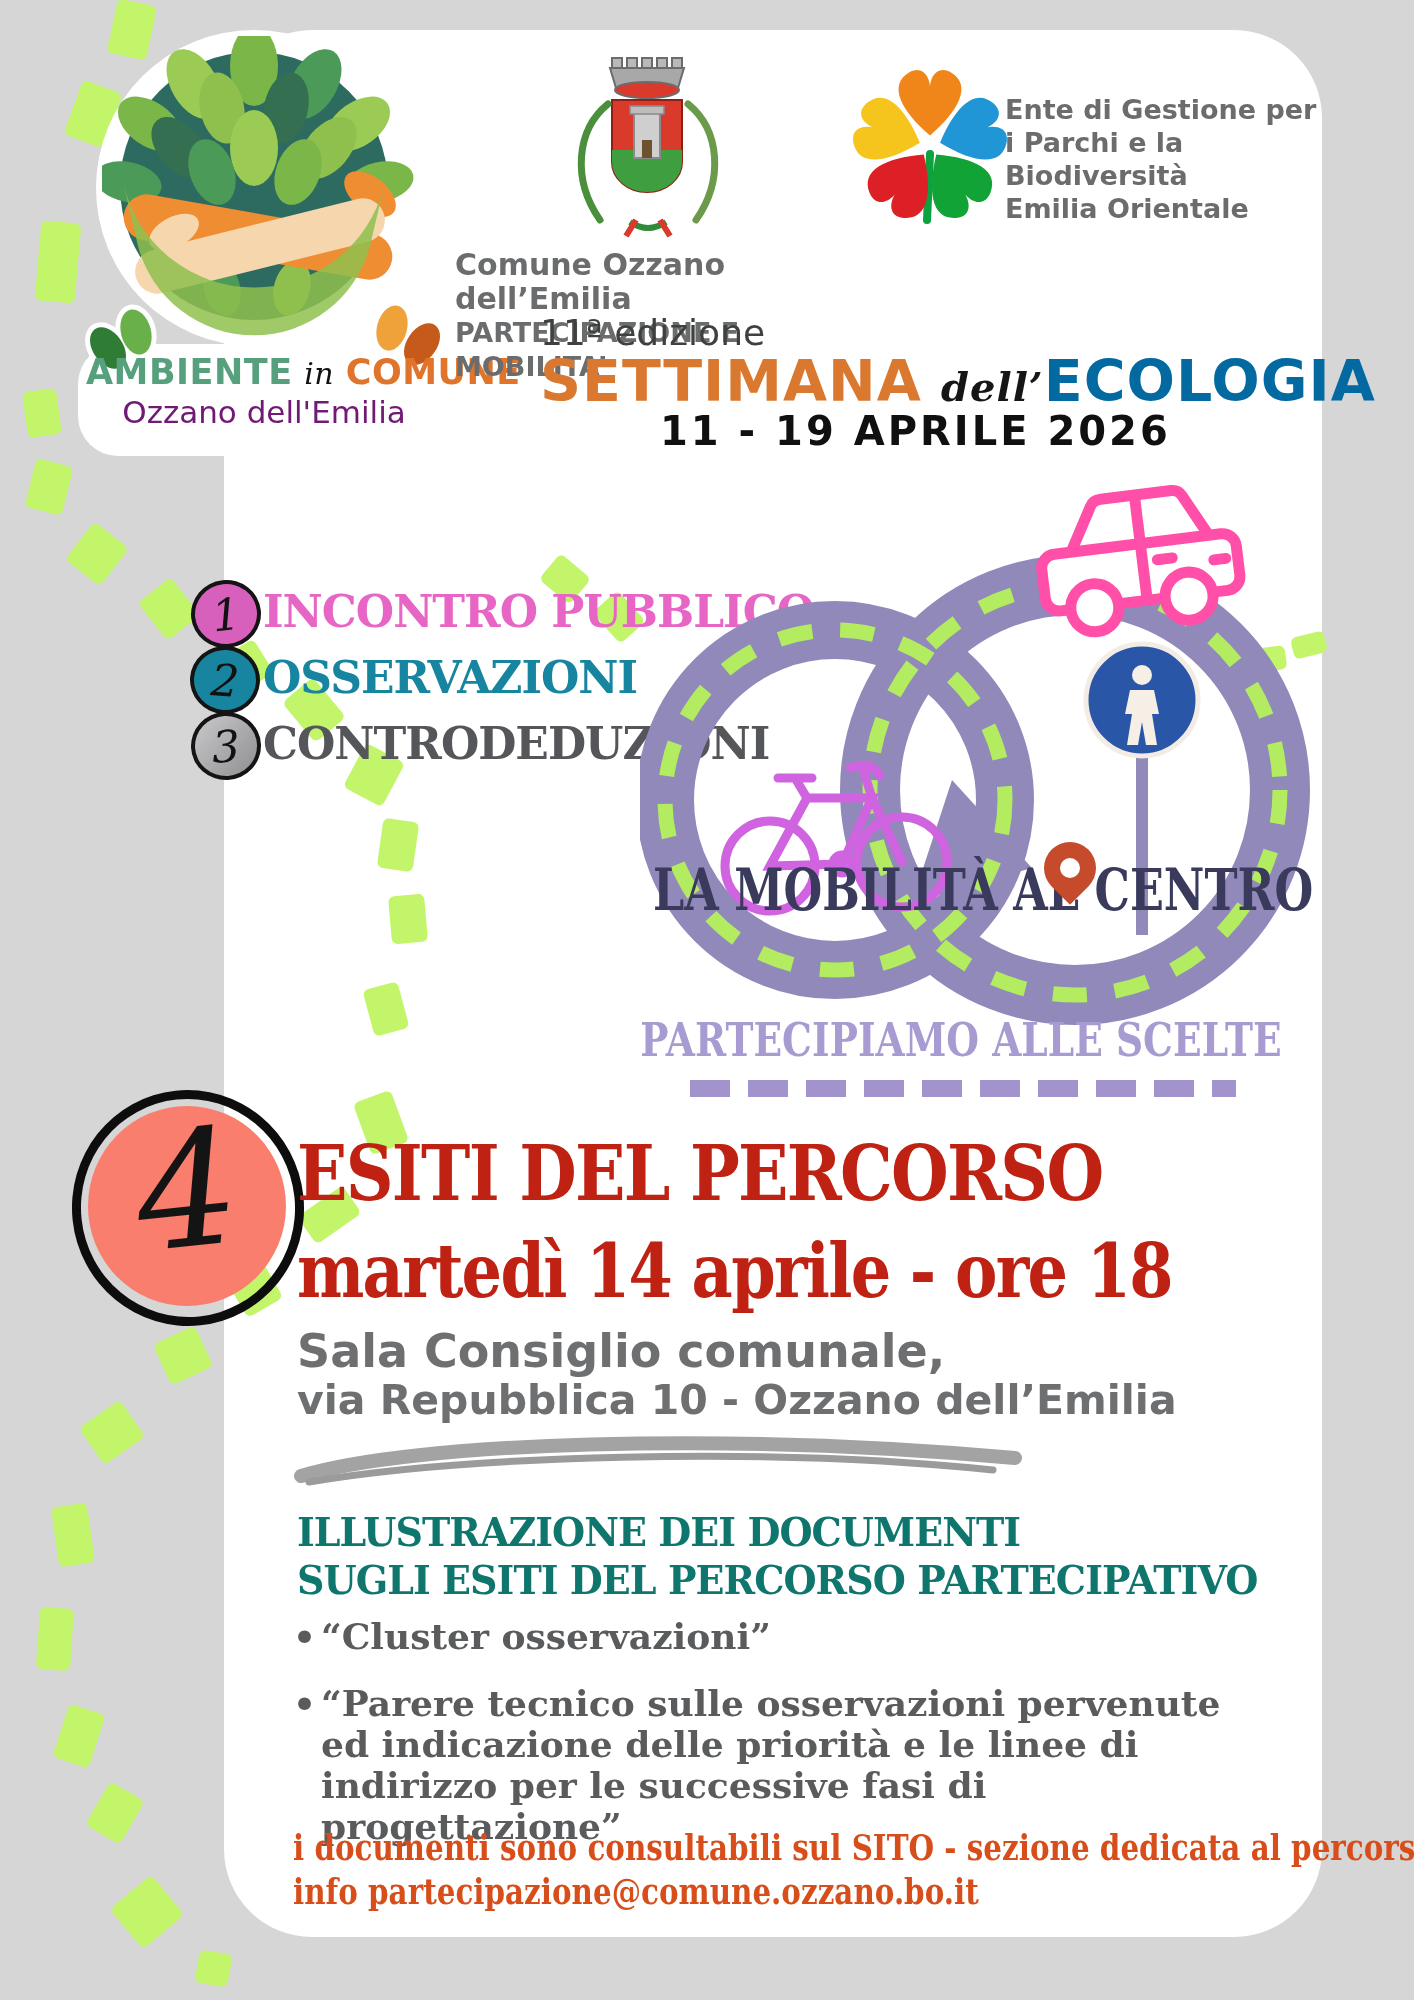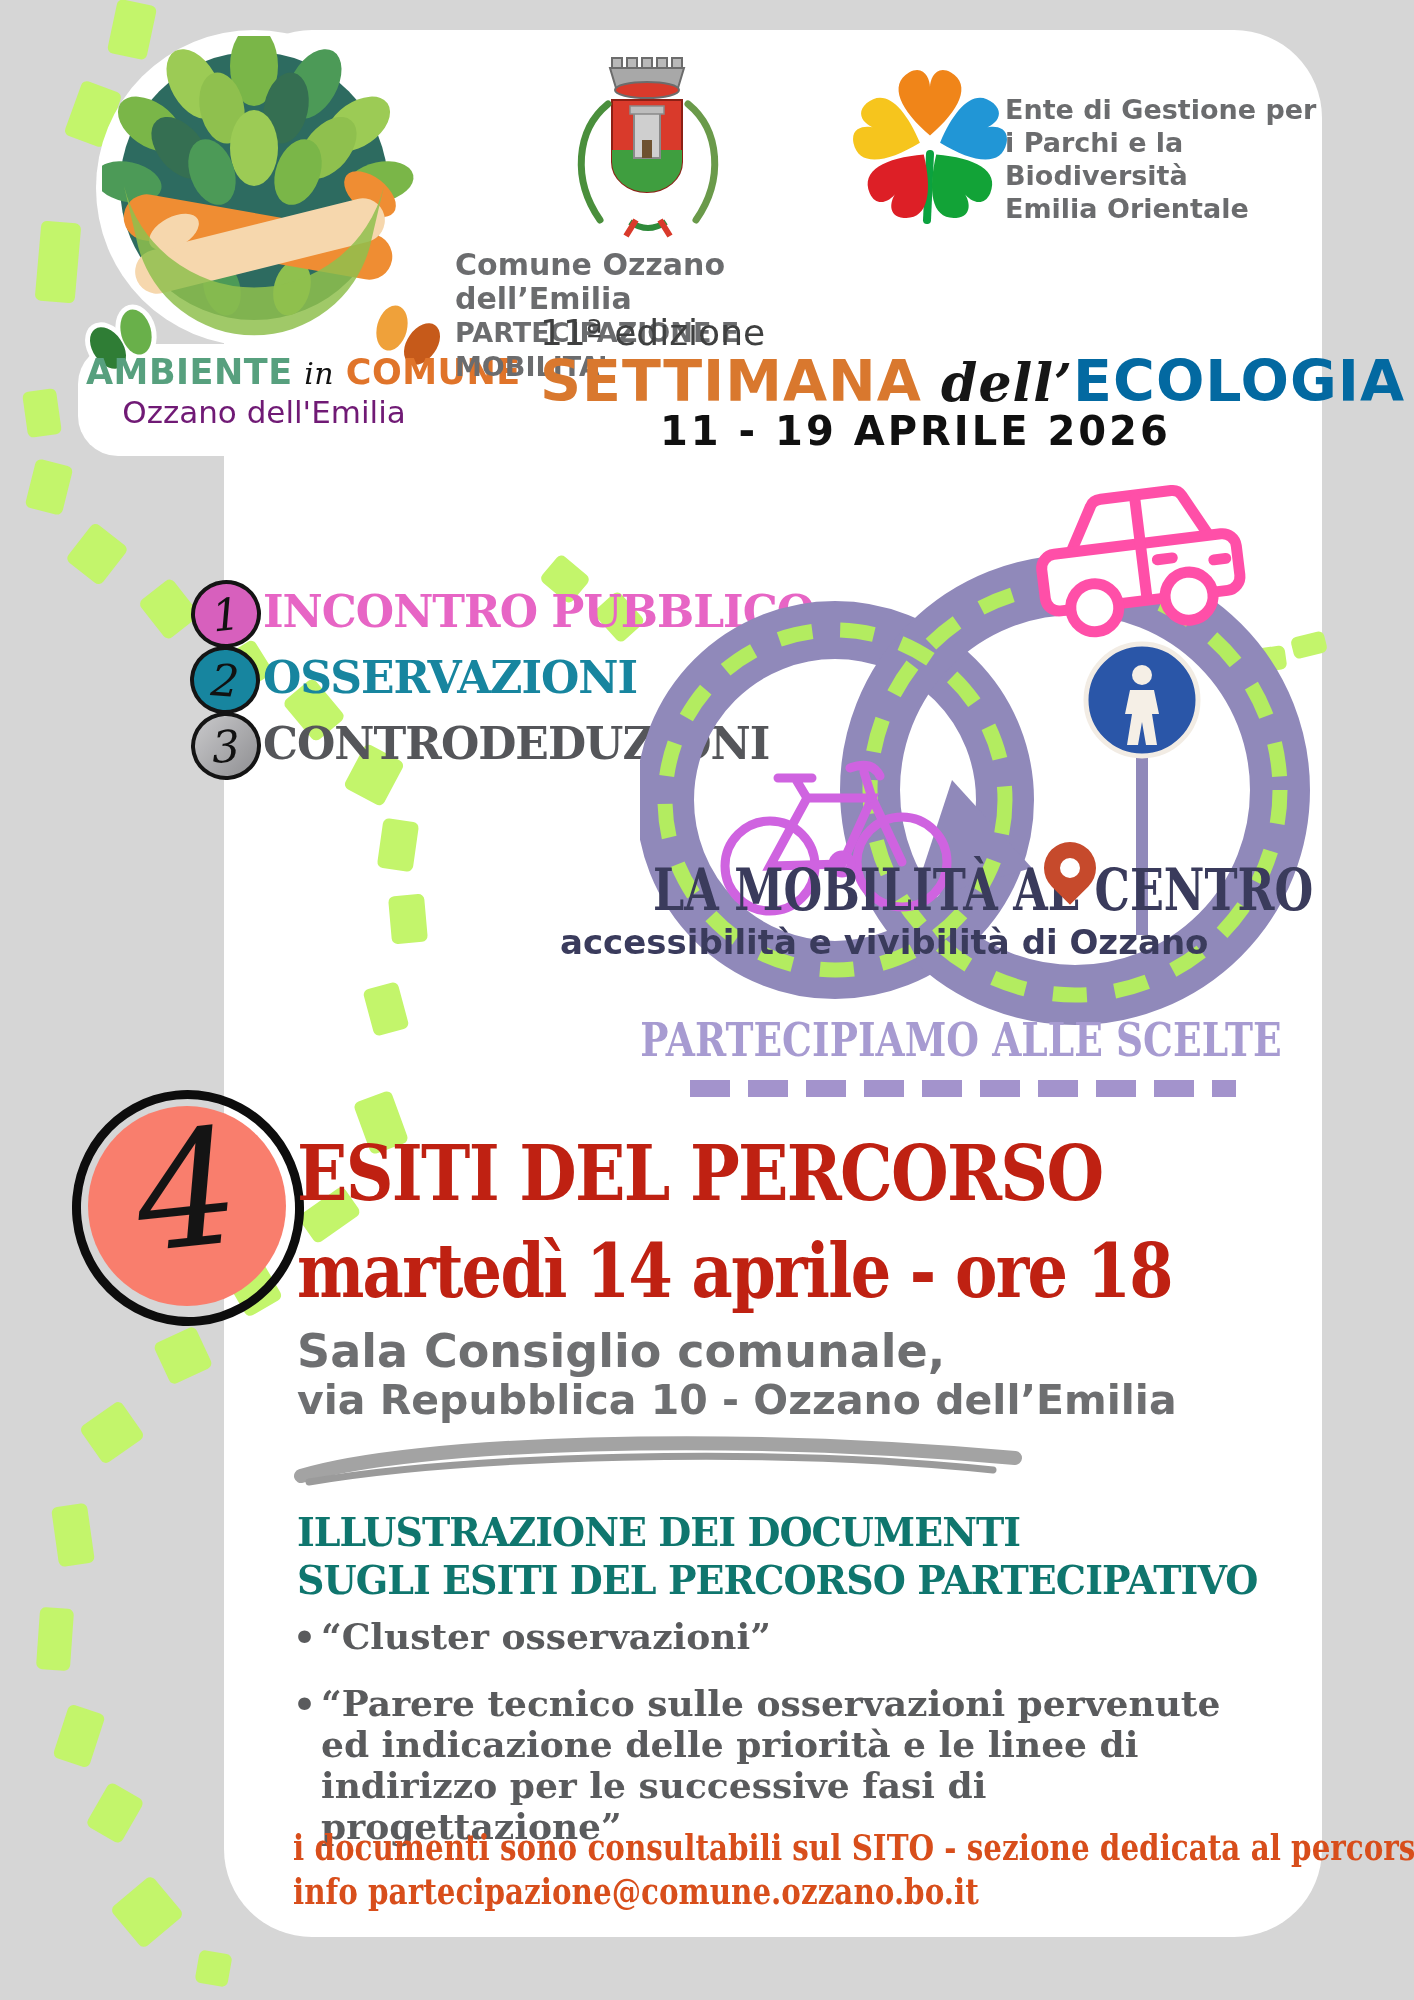--- a/index.html
+++ b/index.html
@@ -20,21 +20,21 @@
   .amb-in{font-family:"DejaVu Serif","Liberation Serif",serif;font-style:italic;color:#111;font-size:30px;}
   .amb-orange{color:#e0742a;font-weight:bold;}
   .comune-block{position:absolute;left:455px;top:248px;width:390px;text-align:left;color:#6b6c6e;line-height:34px;}
   .comune-block .l1{font-size:30px;}
   .comune-block .l2{font-size:27px;}
   .parchi-text{position:absolute;left:1005px;top:93px;width:320px;color:#6b6c6e;font-size:27px;line-height:33px;}
   
   .edition{position:absolute;left:540px;top:312px;font-size:36px;color:#3f4040;font-weight:500;}
   .event-title{position:absolute;left:540px;top:348px;white-space:nowrap;font-size:57px;letter-spacing:1px;}
   .ev-orange{color:#d9782e;font-weight:bold;}
-  .ev-script{font-family:"DejaVu Serif","Liberation Serif",serif;font-style:italic;font-weight:bold;color:#161616;font-size:52px;}
+  .ev-script{font-family:"DejaVu Serif","Liberation Serif",serif;font-style:italic;font-weight:bold;color:#161616;font-size:40px;}
   .ev-green{color:#0369a1;font-weight:bold;}
   .event-dates{position:absolute;left:660px;top:408px;width:500px;text-align:center;font-size:40px;font-weight:bold;color:#101010;letter-spacing:3px;white-space:nowrap;}
   
   .step-badge{position:absolute;width:62px;height:60px;border:4px solid #141414;border-radius:50%;
               display:flex;align-items:center;justify-content:center;
               font-family:"DejaVu Serif","Liberation Serif",serif;font-style:italic;font-size:44px;color:#111;}
   .step-label{position:absolute;left:263px;font-size:44px;letter-spacing:-1px;white-space:nowrap;}
   
   .mob-title{position:absolute;left:560px;top:856px;width:580px;text-align:center;font-size:57px;color:#3a3b5c;white-space:nowrap;}
   .mob-title .sx{transform:scaleX(.78);transform-origin:center;}
@@ -247,21 +247,20 @@
       <circle cx="502" cy="250" r="56" fill="#2a56a8" stroke="#f2ece4" stroke-width="5"></circle>
       <circle cx="502" cy="225" r="10" fill="#f5efe6"></circle>
       <path d="M490,240 L514,240 L519,264 L512,264 L517,295 L506,295 L502,272 L498,295 L487,295 L492,264 L485,264 Z" fill="#f5efe6"></path>
     </g>
   </svg>
 
   <div class="mob-title slab"><span class="sx">LA MOBILITÀ AL CENTRO</span></div>
   <div class="pin">
       <i></i>
     </div>
-  <div class="mob-sub round"><span>accessibilità e vivibilità di Ozzano</span></div>
   <div class="participate slab"><span class="sx">PARTECIPIAMO ALLE SCELTE</span></div>
   <div class="purple-dashline"></div>
 
   <div class="badge4-outline"></div>
   <div class="badge4-fill"></div>
   <div class="badge4-num">4</div>
   <div class="esiti slab"><span class="sx">ESITI DEL PERCORSO</span></div>
   <div class="martedi slab"><span class="sx">martedì 14 aprile - ore 18</span></div>
   <div class="venue1 round">Sala Consiglio comunale,</div>
   <div class="venue2 round">via Repubblica 10 - Ozzano dell’Emilia</div>

